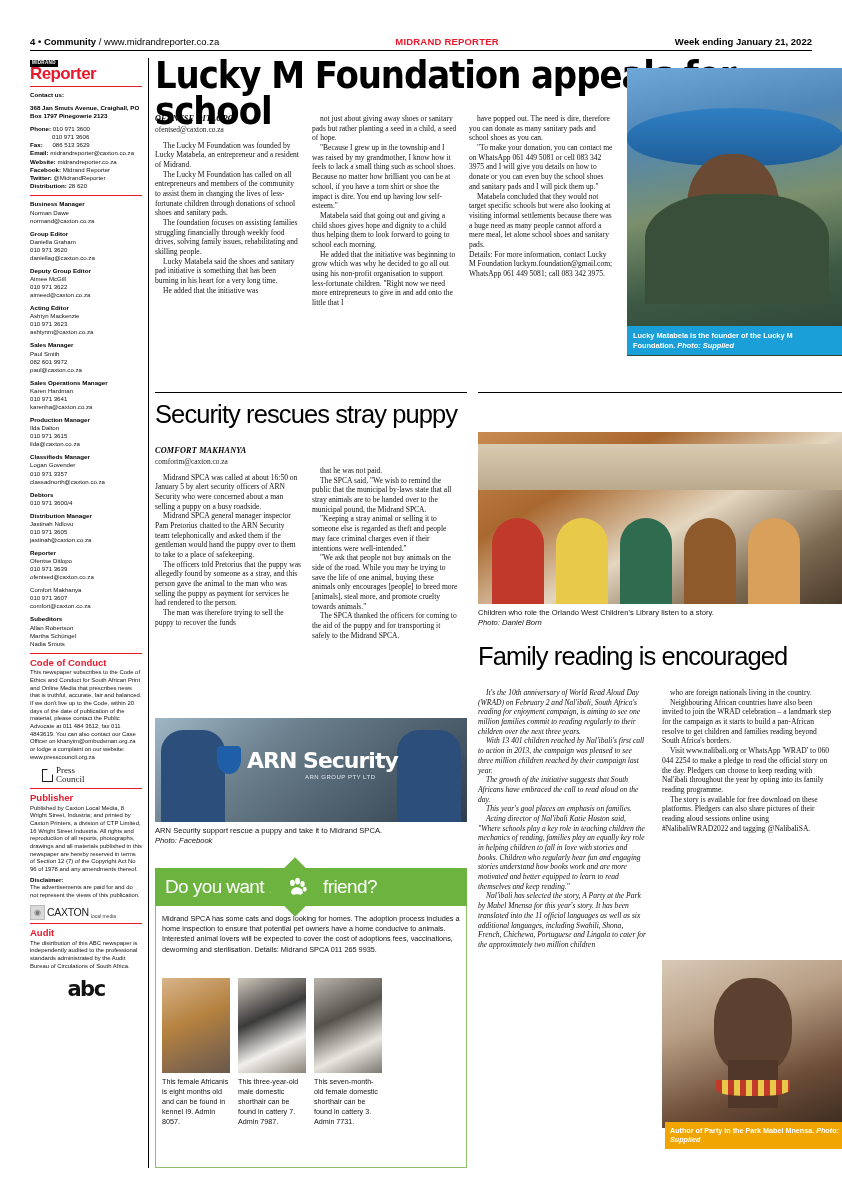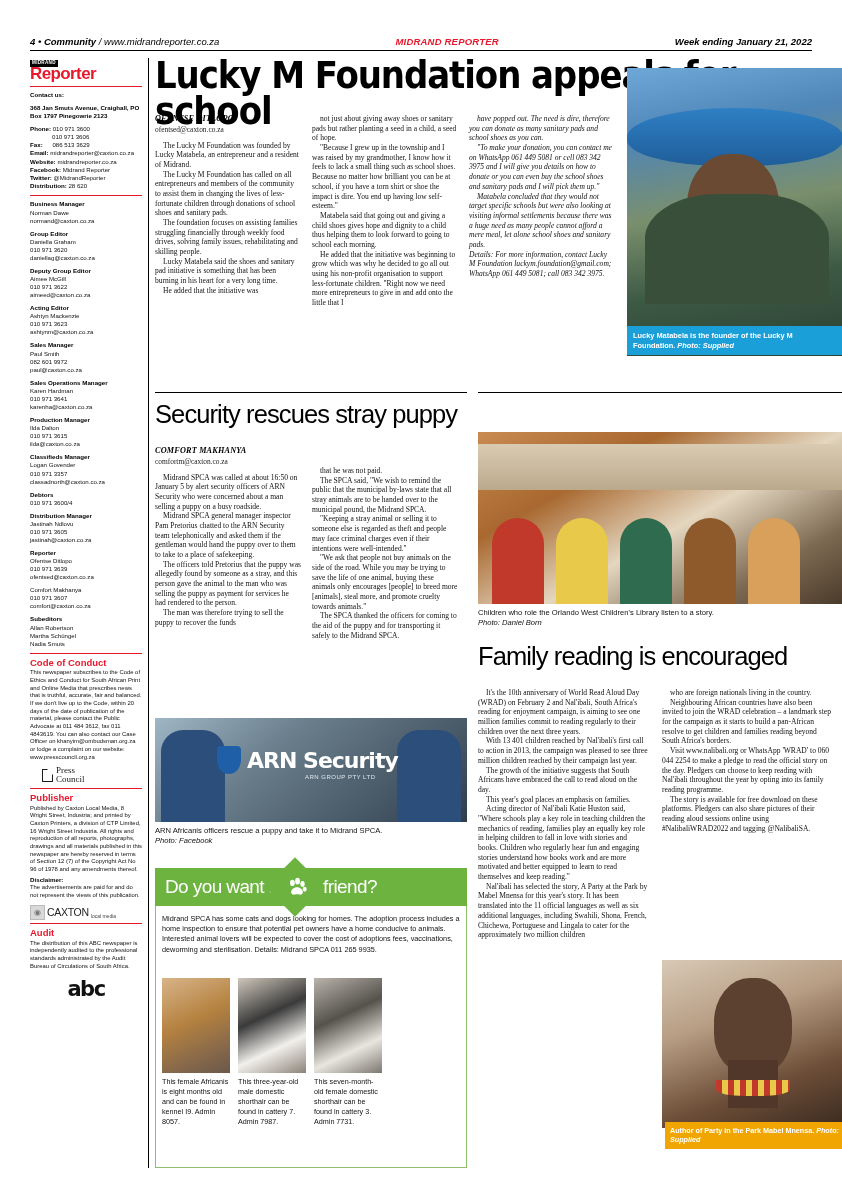--- a/index.html
+++ b/index.html
@@ -11,21 +11,21 @@
   .page {
     position: relative;
     width: 842px; height: 1191px;
     background: #fff;
     overflow: hidden;
   }
 
   
   .masthead {
     position: absolute; left: 30px; top: 30px; width: 782px; height: 22px;
-    display: flex; align-items: center; justify-content: space-between; font-style: italic;
+    display: flex; align-items: center; justify-content: space-between;
   }
   .mh-left { font-size: 9.5px; font-weight: bold; color: #000; }
   .mh-left .pagenum { font-weight: bold; }
   .mh-left .site { font-weight: normal; }
   .mh-center { font-size: 9.5px; font-weight: bold; color: #e8192c; letter-spacing: .2px; }
   .mh-right { font-size: 9.5px; font-weight: bold; color: #000; }
   .mh-rule {
     position: absolute; left: 30px; top: 50px; width: 782px;
     border-top: 1.6px solid #000;
   }
@@ -91,21 +91,21 @@
   .byline-name {
     font-weight: bold; font-style: italic; font-size: 8.2px; letter-spacing: .2px; color: #000;
   }
   .byline-mail { font-size: 7.4px; color: #222; margin-top: .5px; }
 
   .col { font-family: "Liberation Serif", serif; font-size: 7.55px; line-height: 1.285; color: #111; text-align: left; }
   .col p { text-indent: 8px; }
 
   .a1c1 { position: absolute; left: 155px; top: 114px; width: 146px; }
   .a1c2 { position: absolute; left: 312px; top: 114px; width: 146px; }
-  .a1c3 { position: absolute; left: 469px; top: 114px; width: 146px; font-style: italic; }
+  .a1c3 { position: absolute; left: 469px; top: 114px; width: 146px; }
 
   .a1photo {
     position: absolute; left: 627px; top: 68px; width: 216px; height: 288px;
     background: linear-gradient(170deg,#6ea8d8 0%,#4f86b8 22%,#7a8f6c 48%,#3d5a45 72%,#2b3f33 100%);
     overflow: hidden;
   }
   .a1photo .cap-head {
     position: absolute; left: 0; right: 0; top: 40px; height: 58px;
     background: linear-gradient(180deg,#2f7fc4,#1f5e99);
     border-radius: 50% 50% 45% 45%;
@@ -154,21 +154,21 @@
     font-size: 7.6px; line-height: 1.35; color: #111;
   }
   .a2-cap em { font-style: italic; }
 
   
   .a3-head {
     position: absolute; left: 478px; top: 644px; width: 365px;
     font-family: "Liberation Sans", sans-serif;
     font-size: 25.5px; line-height: 1.0; letter-spacing: -.9px; color: #000;
   }
-  .a3c1 { position: absolute; left: 478px; top: 688px; width: 170px; }
+  .a3c1 { position: absolute; left: 478px; top: 688px; width: 170px; font-style: italic; }
   .a3c2 { position: absolute; left: 662px; top: 688px; width: 170px; }
 
   .a3photo {
     position: absolute; left: 662px; top: 960px; width: 181px; height: 168px;
     background: linear-gradient(160deg,#d8c9b6 0%,#b79d84 35%,#6d4e38 70%,#3a2a1f 100%);
     overflow:hidden;
   }
   .a3photo .head3 {
     position:absolute; left:52px; top:18px; width:78px; height:96px;
     background:#5d4130; border-radius:46% 46% 42% 42%;
@@ -519,21 +519,21 @@
   </div>
 
   <div class="arnphoto">
     <div class="guardL"></div>
     <div class="guardR"></div>
     <div class="shield"></div>
     <div class="logo-text">ARN Security</div>
     <div class="sub">ARN GROUP PTY LTD</div>
   </div>
   <div class="arn-cap">
-    <span>ARN Africanis officers rescue a puppy and take it to Midrand SPCA.</span><br>
+    <span>ARN Security support rescue a puppy and take it to Midrand SPCA.</span><br>
     <em>Photo: Facebook</em>
   </div>
 
   <div class="adopt-box"></div>
   <div class="adopt-banner">
     <div class="title">Do you want a furry friend?</div>
   </div>
   <div class="paw-badge"></div>
   <svg class="paw" viewBox="0 0 24 24" fill="#fff">
     <ellipse cx="7" cy="7.5" rx="2.6" ry="3.4"></ellipse>

